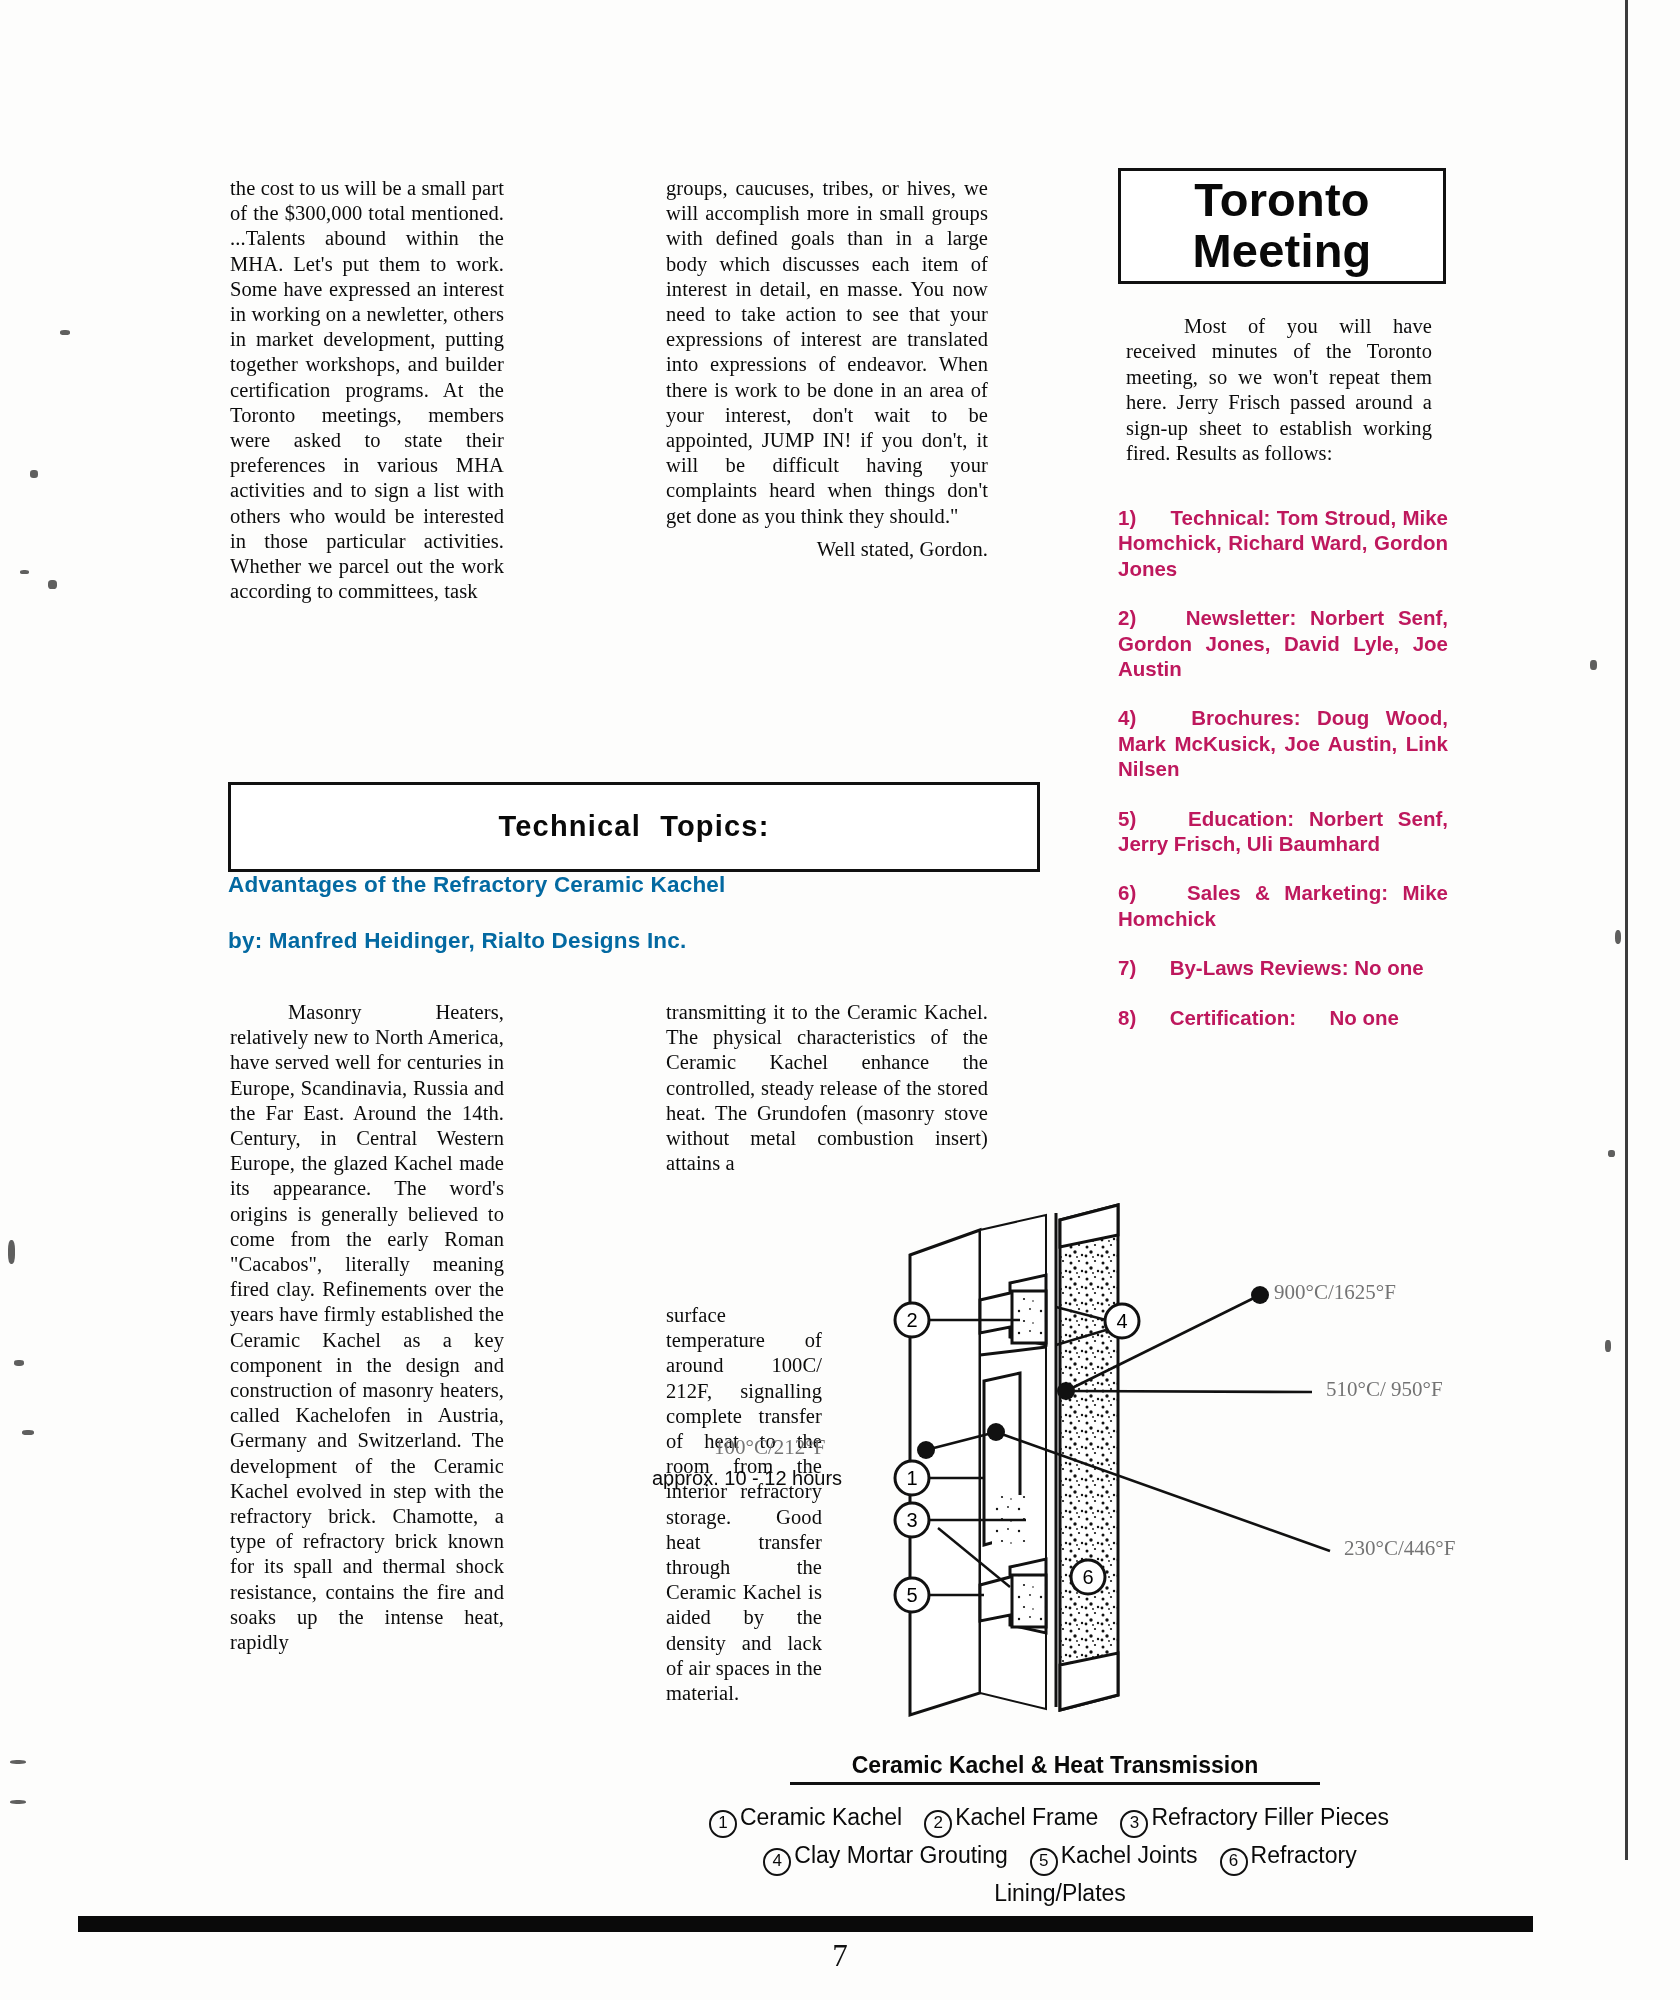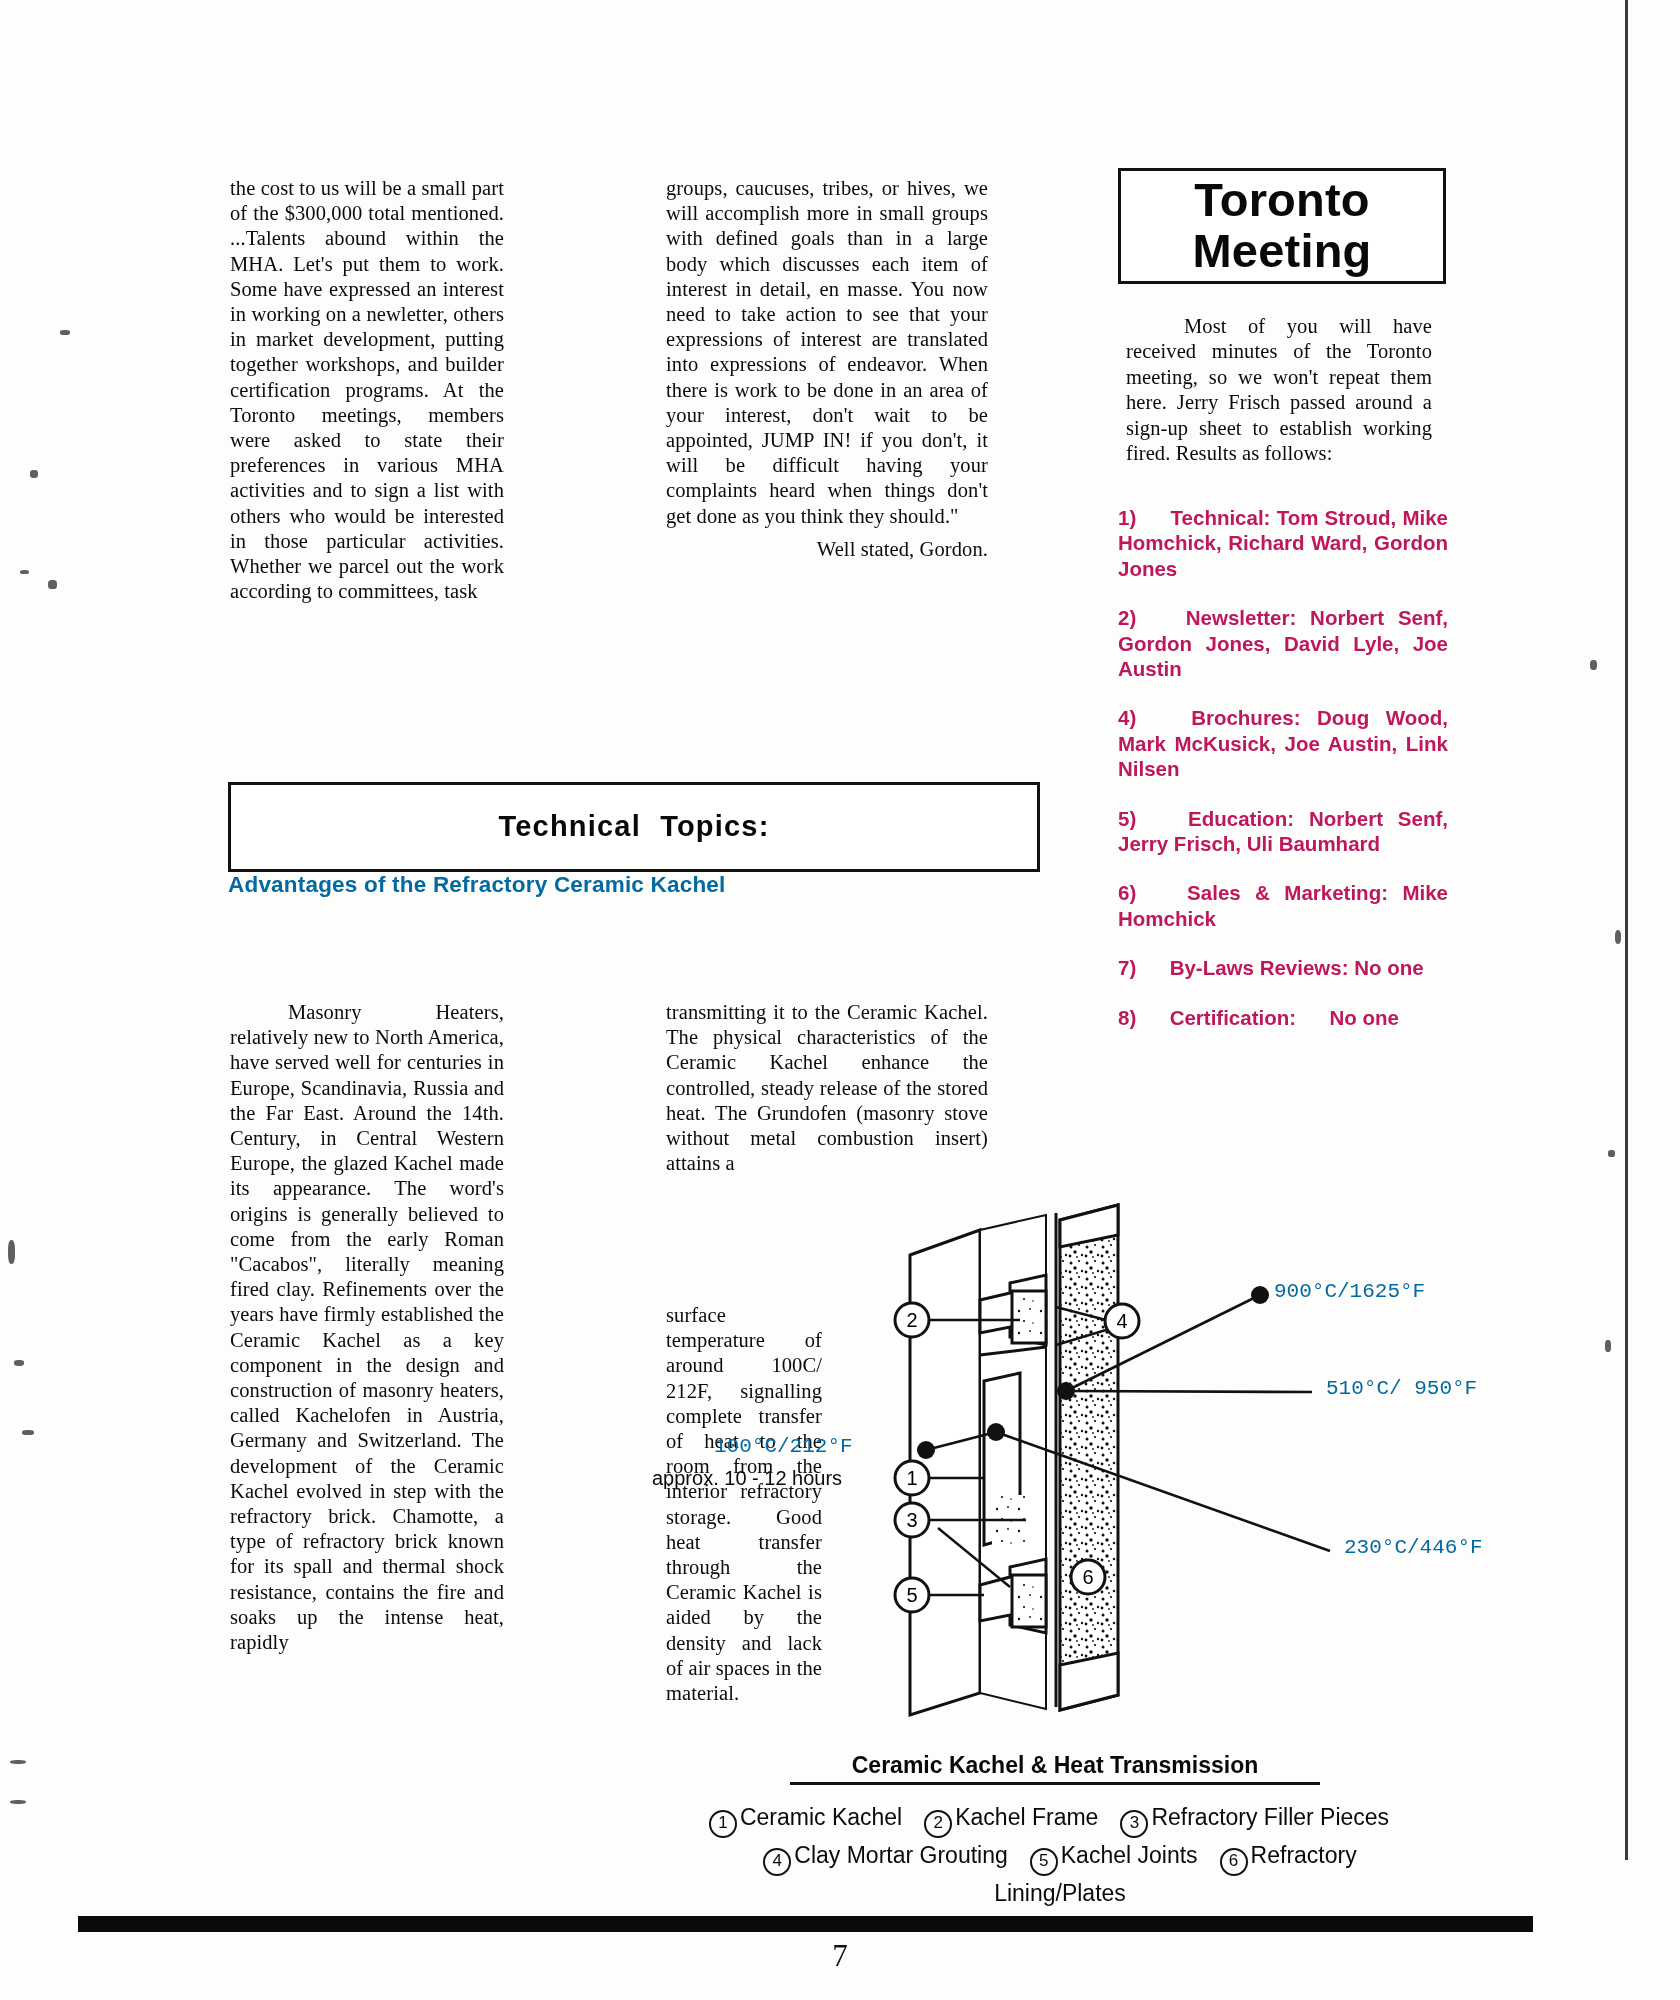--- a/index.html
+++ b/index.html
@@ -144,24 +144,24 @@
   
   #diagram {
     position: absolute;
     left: 860px;
     top: 1195px;
     width: 590px;
     height: 530px;
   }
   .temp-label {
     position: absolute;
-    font-family: Liberation Mono, monospace;
+    font-family: Liberation Serif, serif;
     font-size: 21px;
     font-weight: 500;
-    color: #0369a1;
+    color: #737373;
     white-space: nowrap;
   }
   .hours-label {
     position: absolute;
     font-family: "Liberation Sans", sans-serif;
     font-size: 20px;
     color: #0a0a0a;
     white-space: nowrap;
   }
 
@@ -311,20 +311,21 @@
       <span class="legend-gap"></span>
       <span>No one</span>
     </div>
   </div>
 
   <div class="banner" id="tt-banner">
     <div class="banner-text">Technical  Topics:</div>
   </div>
 
   <div class="tt-sub" id="tt-subtitle">Advantages of the Refractory Ceramic Kachel</div>
+  <div class="tt-sub" id="tt-byline">by: Manfred Heidinger, Rialto Designs Inc.</div>
 
   <div class="body-col" id="art-col1">
     <p class="indent">Masonry Heaters, relatively new to North America, have served well for centuries in Europe, Scandinavia, Russia and the Far East. Around the 14th. Century, in Central Western Europe, the glazed Kachel made its appearance. The word's origins is generally believed to come from the early Roman "Cacabos", literally meaning fired clay. Refinements over the years have firmly established the Ceramic Kachel as a key component in the design and construction of masonry heaters, called Kachelofen in Austria, Germany and Switzerland. The development of the Ceramic Kachel evolved in step with the refractory brick. Chamotte, a type of refractory brick known for its spall and thermal shock resistance, contains the fire and soaks up the intense heat, rapidly</p>
   </div>
 
   <div class="body-col" id="art-col2">
     <p>transmitting it to the Ceramic Kachel. The physical characteristics of the Ceramic Kachel enhance the controlled, steady release of the stored heat. The Grundofen (masonry stove without metal combustion insert) attains a</p>
   </div>
 
   <div class="body-col" id="art-col2-narrow">

